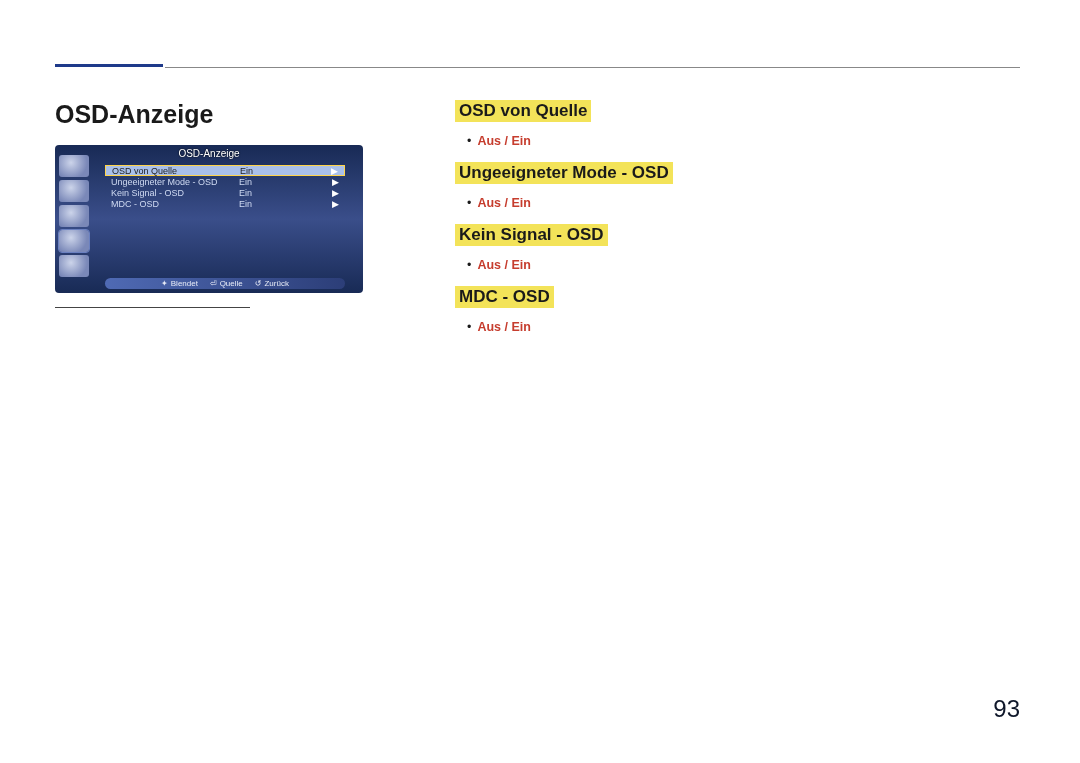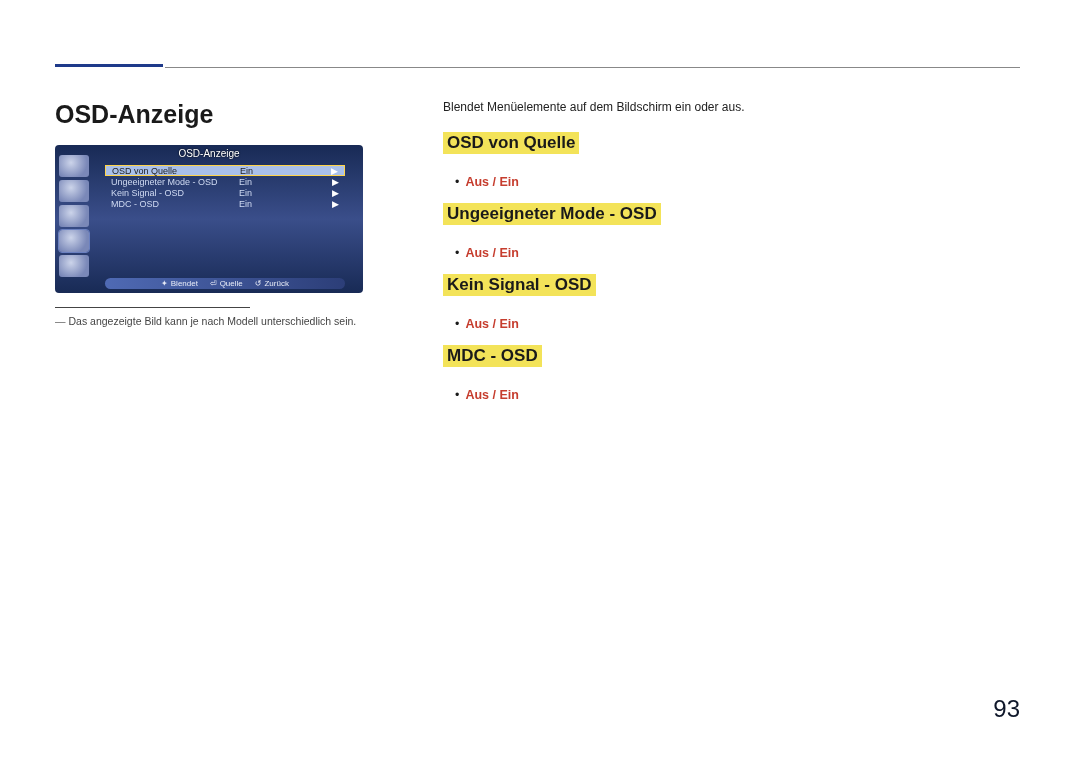--- a/index.html
+++ b/index.html
@@ -29,21 +29,21 @@
     .top-rule {
       position: absolute;
       top: 67px;
       left: 165px;
       right: 60px;
       height: 0;
       border-top: 1px solid #888;
     }
     .content {
       display: flex;
-      gap: 48px;
+      gap: 60px;
       padding-top: 40px;
     }
     .left-col {
       width: 340px;
       flex-shrink: 0;
     }
     .right-col {
       flex: 1;
     }
     .main-heading {
@@ -168,21 +168,21 @@
       font-size: 17px;
       font-weight: bold;
       color: #1a1a1a;
       padding: 1px 4px;
       margin-bottom: 8px;
     }
     .option-line {
       font-size: 12.5px;
       font-weight: bold;
       color: #c63d2e;
-      margin: 13px 0 14px 12px;
+      margin: 4px 0 14px 12px;
     }
     .option-line .bullet {
       color: #1a1a1a;
       margin-right: 6px;
       font-weight: normal;
     }
     .page-number {
       position: absolute;
       bottom: 40px;
       right: 60px;
@@ -243,27 +243,23 @@
             <span>Quelle</span>
           </span>
           <span class="footer-item">
             <span>↺</span>
             <span>Zurück</span>
           </span>
         </div>
       </div>
 
       <div class="sep-line"></div>
-      <div class="caption">
-        <span class="dash">―</span><span>Das angezeigte Bild kann je nach Modell unterschiedlich sein.</span>
-      </div>
     </div>
 
     <div class="right-col">
-      <p class="intro-text">Blendet Menüelemente auf dem Bildschirm ein oder aus.</p>
 
       <div>
         <span class="sub-heading">OSD von Quelle</span>
         <div class="option-line">
           <span class="bullet">•</span><span>Aus / Ein</span>
         </div>
       </div>
 
       <div>
         <span class="sub-heading">Ungeeigneter Mode - OSD</span>

